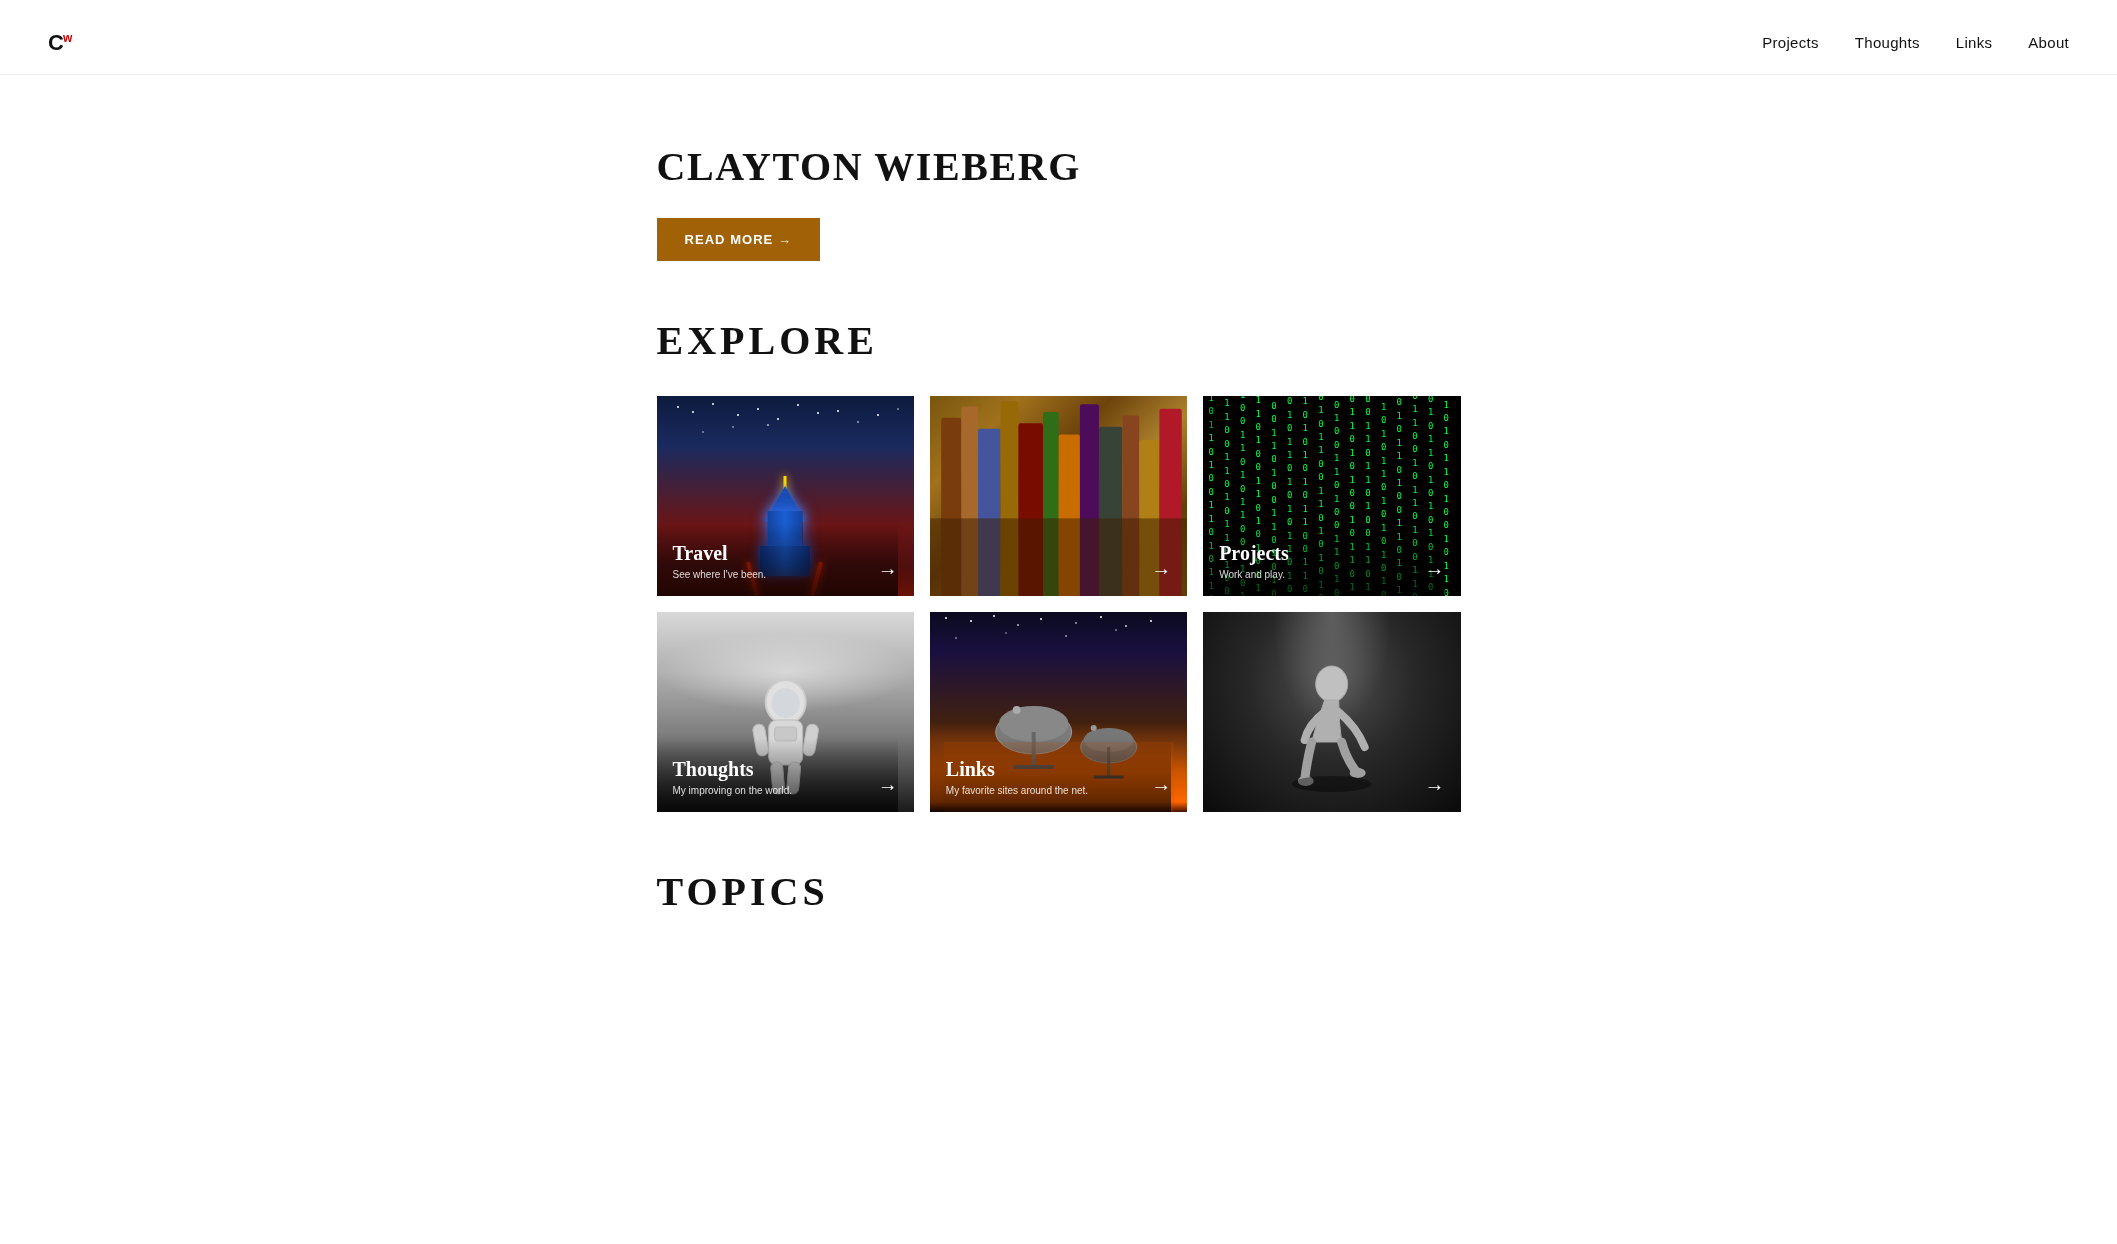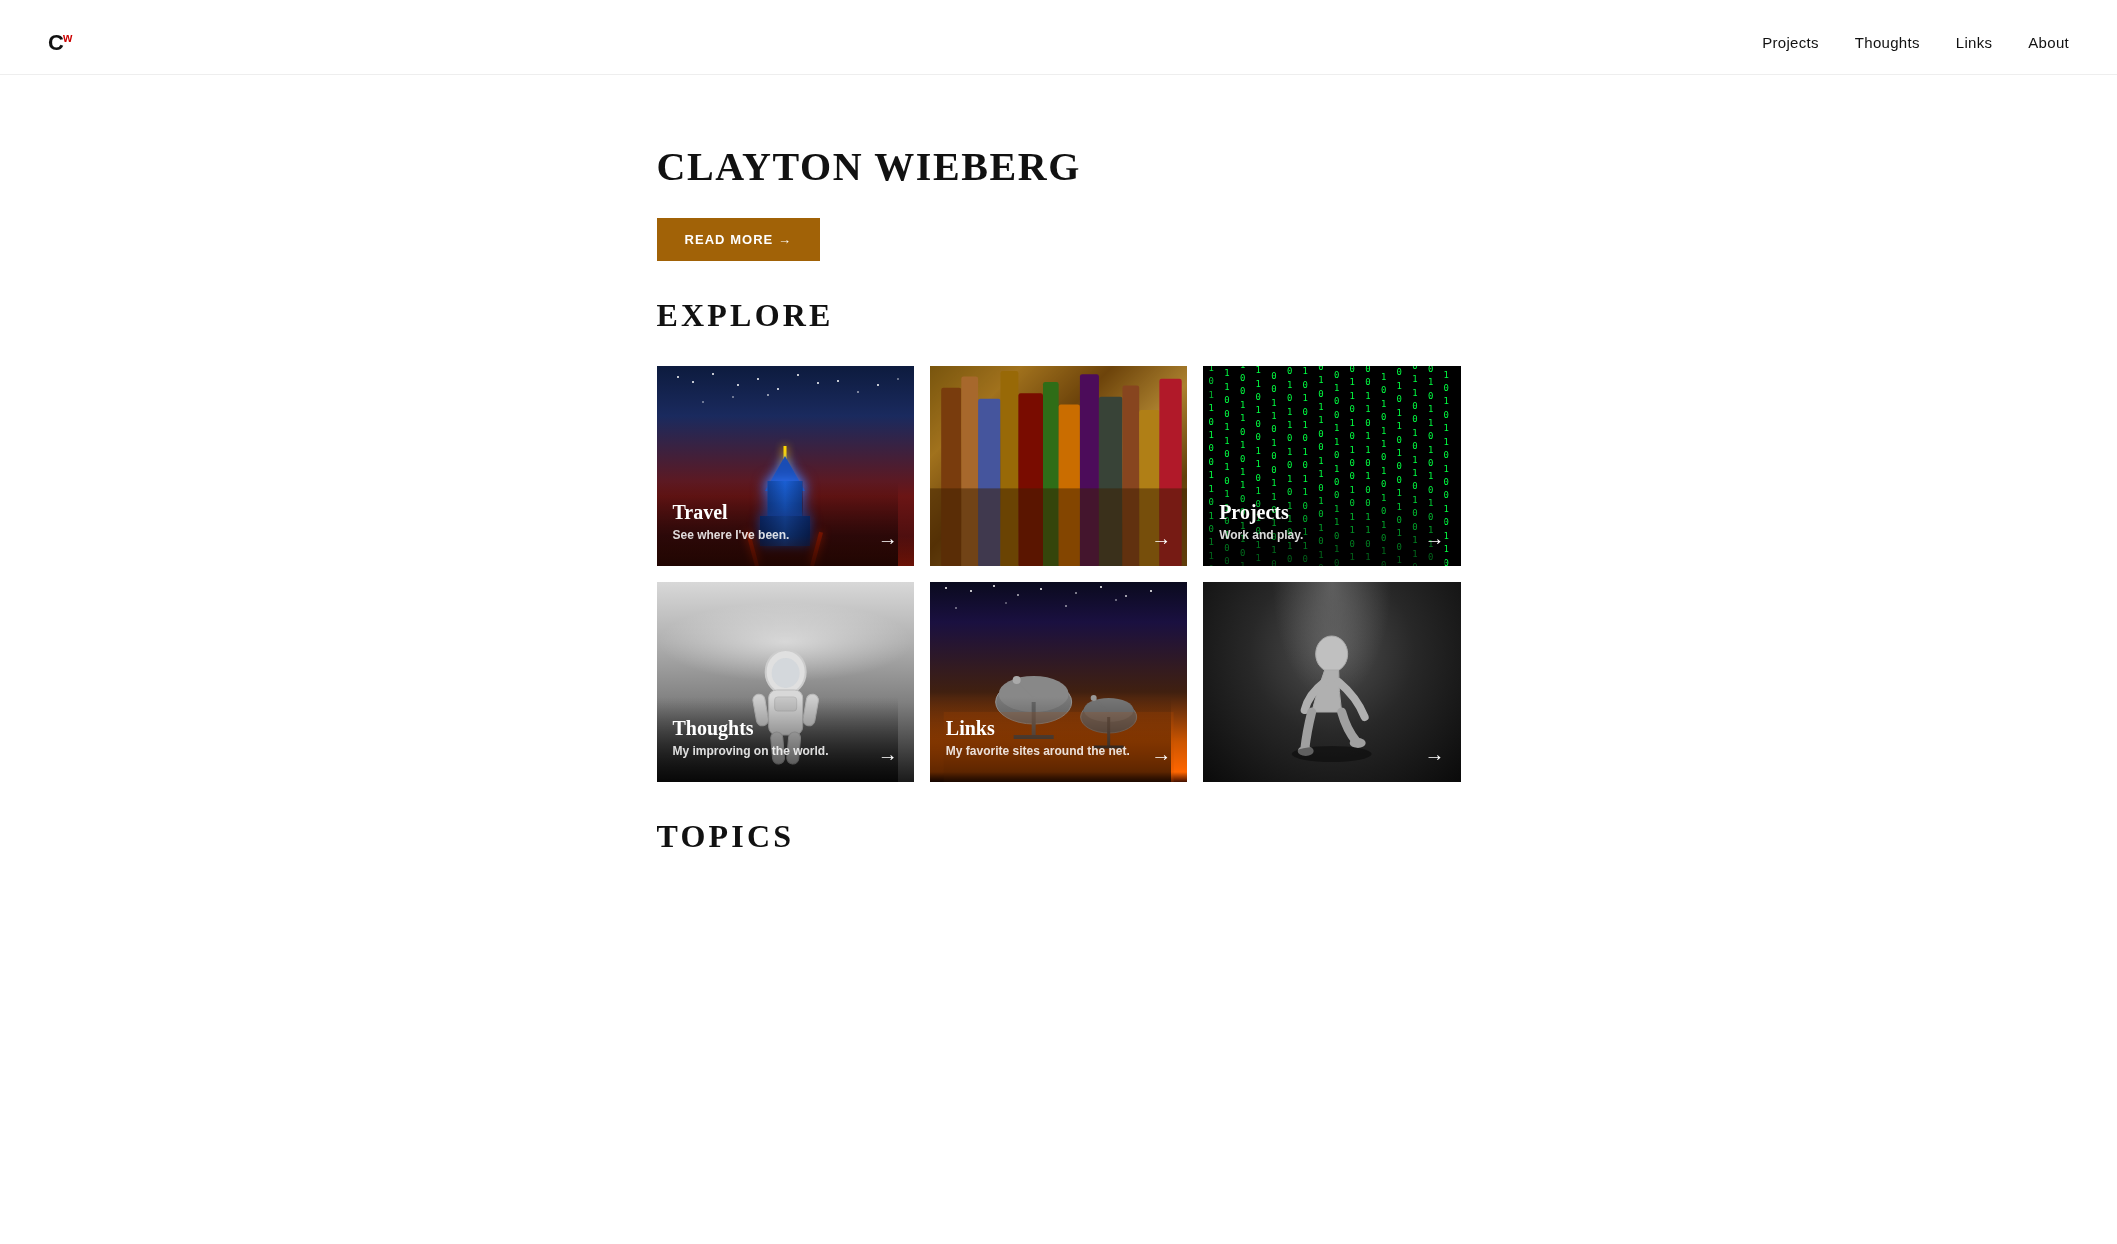--- a/index.html
+++ b/index.html
@@ -82,26 +82,26 @@
       font-weight: bold;
       letter-spacing: 0.08em;
       text-transform: uppercase;
       text-decoration: none;
       cursor: pointer;
       border: none;
     }
 
     
     .section-title {
-      font-size: 32px;
+      font-size: 40px;
       font-weight: bold;
       letter-spacing: 0.1em;
       text-transform: uppercase;
       margin-bottom: 32px;
-      margin-top: 36px;
+      margin-top: 56px;
       color: #111;
     }
 
     .cards-grid {
       display: grid;
       grid-template-columns: repeat(3, 1fr);
       gap: 16px;
       margin-bottom: 16px;
     }
 
@@ -149,35 +149,34 @@
     
     .card-manifesto .card-bg {
       background: radial-gradient(circle at 50% 40%, #4a4a4a 0%, #1a1a1a 50%, #000 100%);
     }
 
     
     .card-overlay {
       position: absolute;
       bottom: 0; left: 0; right: 16px;
       background: linear-gradient(transparent 0%, rgba(0,0,0,0.7) 100%);
-      padding: 20px 16px 24px;
+      padding: 20px 16px 16px;
       transition: opacity 0.2s;
     }
     .card-label {
       color: #fff;
       font-size: 20px;
       font-weight: bold;
       font-family: Georgia, serif;
       margin-bottom: 4px;
     }
     .card-desc {
       color: rgba(255,255,255,0.85);
-      font-size: 12px;
+      font-size: 10px;
       font-family: sans-serif;
-      font-weight: bold;
     }
     .card-arrow {
       position: absolute;
       bottom: 16px;
       right: 16px;
       color: #fff;
       font-size: 20px;
     }
 
     

